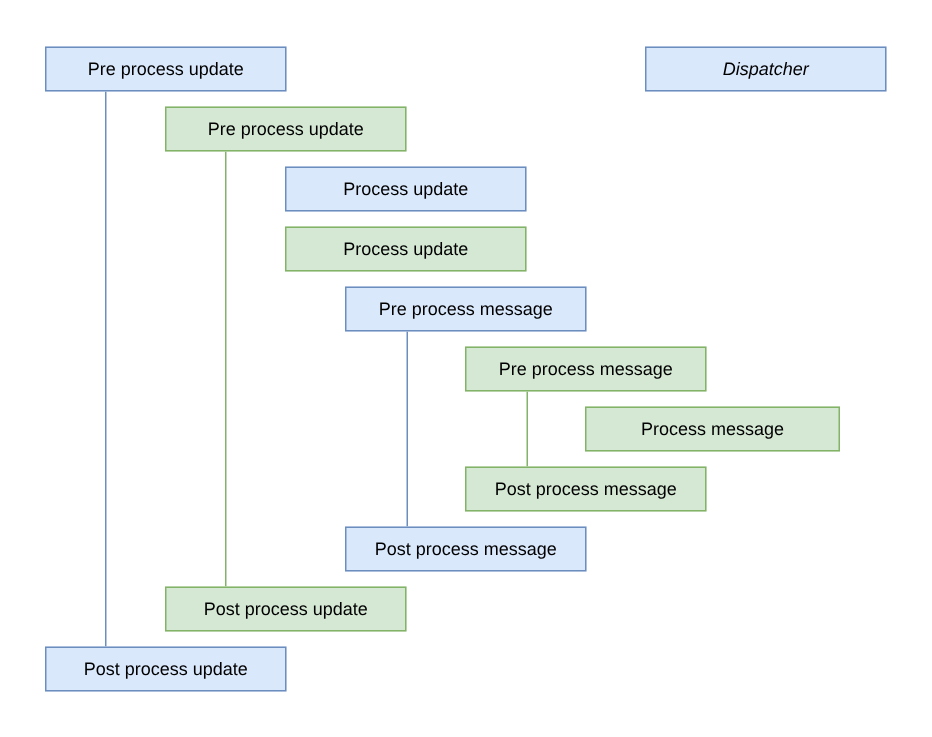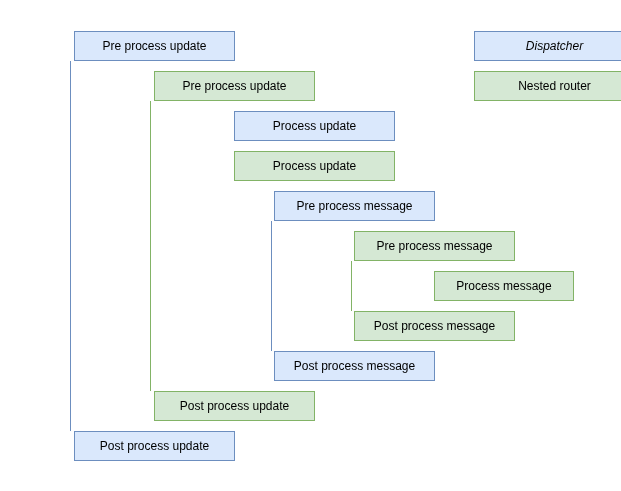--- a/index.html
+++ b/index.html
@@ -24,21 +24,20 @@
     align-items: center;
     justify-content: center;
     font-size: 12px;
     line-height: 1.2;
     color: #000000;
     text-align: center;
     border-width: 1px;
     border-style: solid;
     z-index: 2;
     white-space: nowrap;
-    margin-left: 44px;
   }
   .node.blue {
     background: #dae8fc;
     border-color: #6c8ebf;
   }
   .node.green {
     background: #d5e8d4;
     border-color: #82b366;
   }
   .edge {
@@ -62,20 +61,19 @@
     <div class="edge v blue" style="left: 70px; top: 61px; height: 370px;"></div>
     <div class="edge v green" style="left: 150px; top: 101px; height: 290px;"></div>
     <div class="edge v blue" style="left: 271px; top: 221px; height: 130px;"></div>
     <div class="edge v green" style="left: 351px; top: 261px; height: 50px;"></div>
     <div class="node blue" style="left: 30px; top: 31px; width: 161px; height: 30px;">Pre process update</div>
     <div class="node green" style="left: 110px; top: 71px; width: 161px; height: 30px;">Pre process update</div>
     <div class="node blue" style="left: 190px; top: 111px; width: 161px; height: 30px;">Process update</div>
     <div class="node green" style="left: 190px; top: 151px; width: 161px; height: 30px;">Process update</div>
     <div class="node blue" style="left: 230px; top: 191px; width: 161px; height: 30px;">Pre process message</div>
     <div class="node green" style="left: 310px; top: 231px; width: 161px; height: 30px;">Pre process message</div>
-    <div class="node green" style="left: 390px; top: 271px; width: 140px; height: 30px;">Process message</div>
+    <div class="node green" style="left: 390px; top: 271px; width: 170px; height: 30px;">Process message</div>
     <div class="node green" style="left: 310px; top: 311px; width: 161px; height: 30px;">Post process message</div>
     <div class="node blue" style="left: 230px; top: 351px; width: 161px; height: 30px;">Post process message</div>
     <div class="node green" style="left: 110px; top: 391px; width: 161px; height: 30px;">Post process update</div>
     <div class="node blue" style="left: 30px; top: 431px; width: 161px; height: 30px;">Post process update</div>
     <div class="node blue" style="left: 430px; top: 31px; width: 161px; height: 30px; font-style: italic;">Dispatcher</div>
-    <div class="node green" style="left: 430px; top: 71px; width: 161px; height: 30px;">Nested router</div>
   </div>
 
 </body></html>

